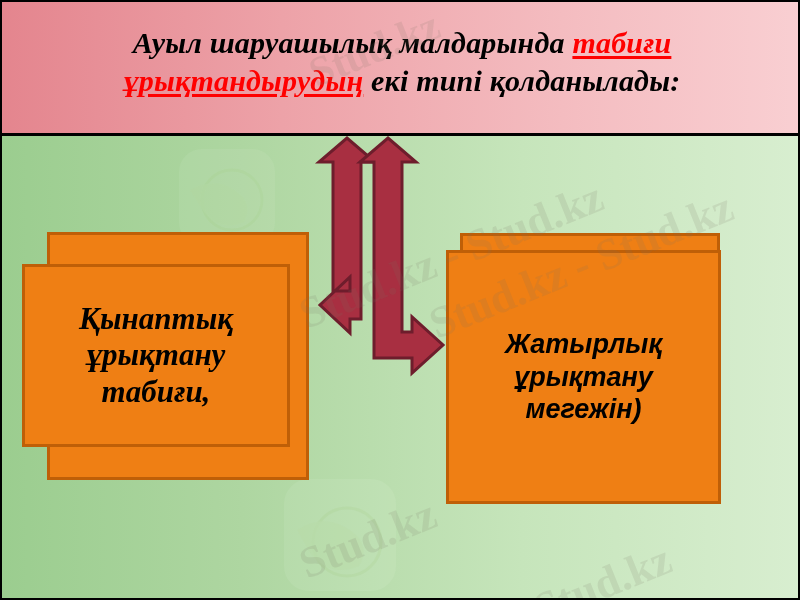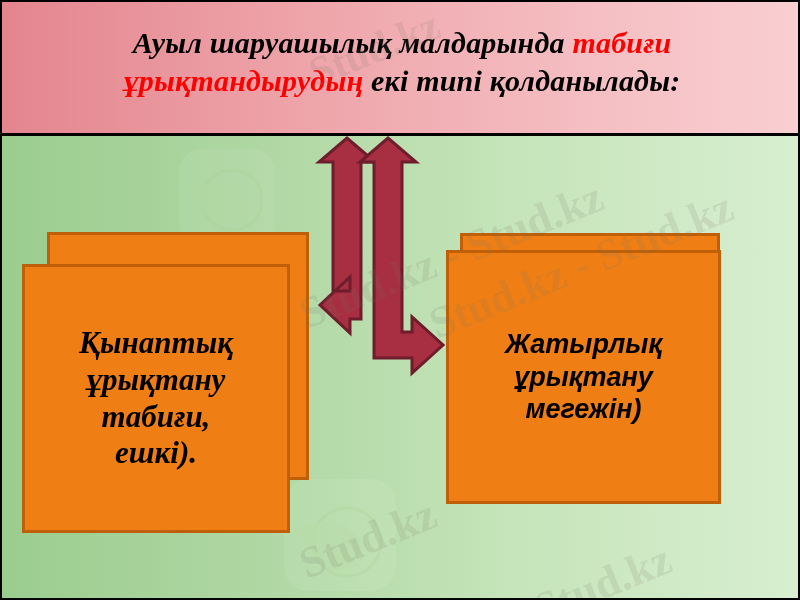--- a/index.html
+++ b/index.html
@@ -46,20 +46,21 @@
     letter-spacing: 0.2px;
     white-space: nowrap;
   }
   .t-black {
     color: #000000;
     text-underline-offset: 3px;
     margin-top: 20px;
   }
   .t-red {
     color: #ff0000;
+    text-decoration: underline;
     text-underline-offset: 3px;
     text-align: right;
   }
 
   
   #body-bg {
     position: absolute;
     left: 0;
     top: 134px;
     width: 800px;
@@ -179,26 +180,25 @@
 
   <svg id="arrows" viewBox="0 0 800 600">
 
     <path d="M 331 160 L 331 289 L 348 289 L 348 275 L 318 303 L 348 331 L 348 317 L 359 317 L 359 160 L 373 160 L 345 136 L 317 160 Z" fill="#a82f41" stroke="#6e1d2c" stroke-width="3" stroke-linejoin="miter"></path>
 
     <path d="M 370 160 L 370 352 L 410 352 L 410 338 L 440 338 L 440 352 L 440 352 L 410 338 L 410 366 L 440 338" fill="none" stroke="none"></path>
     <path d="M 372 160 L 372 356 L 410 356 L 410 371 L 441 343 L 410 315 L 410 330 L 400 330 L 400 160 L 414 160 L 386 136 L 358 160 Z" fill="#a82f41" stroke="#6e1d2c" stroke-width="3" stroke-linejoin="miter"></path>
   </svg>
 
   <div class="box-back" style="left:45px; top:230px; width:262px; height:248px;"></div>
-  <div class="box-front" id="left-box-front" style="left:20px; top:262px; width:268px; height:269px;">
+  <div class="box-front" id="left-box-front" style="left:20px; top:262px; width:268px; height:183px;">
     <div class="box-text">
       <span>Қынаптық</span>
       <span>ұрықтану</span>
       <span>табиғи,</span>
-      <span>ешкі).</span>
     </div>
   </div>
 
   <div class="box-back" style="left:458px; top:231px; width:260px; height:256px;"></div>
   <div class="box-front" id="right-box-front" style="left:444px; top:248px; width:275px; height:254px;">
     <div class="box-text">
       <span>Жатырлық</span>
       <span>ұрықтану</span>
       <span>мегежін)</span>
     </div>

